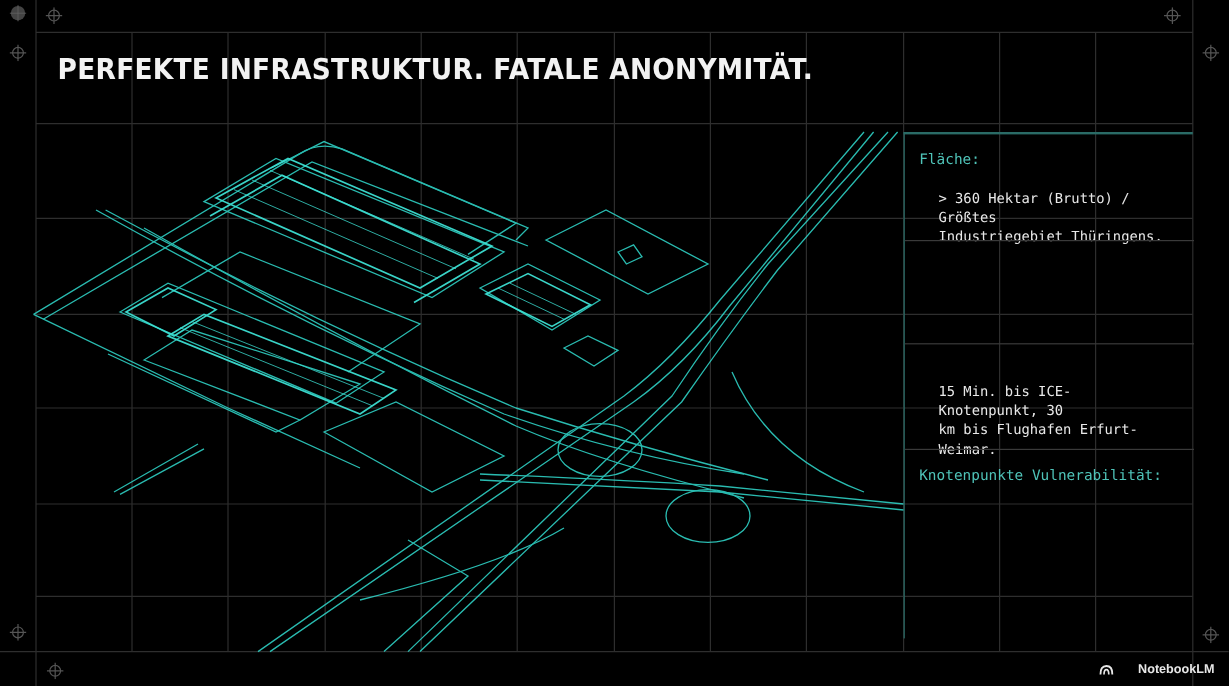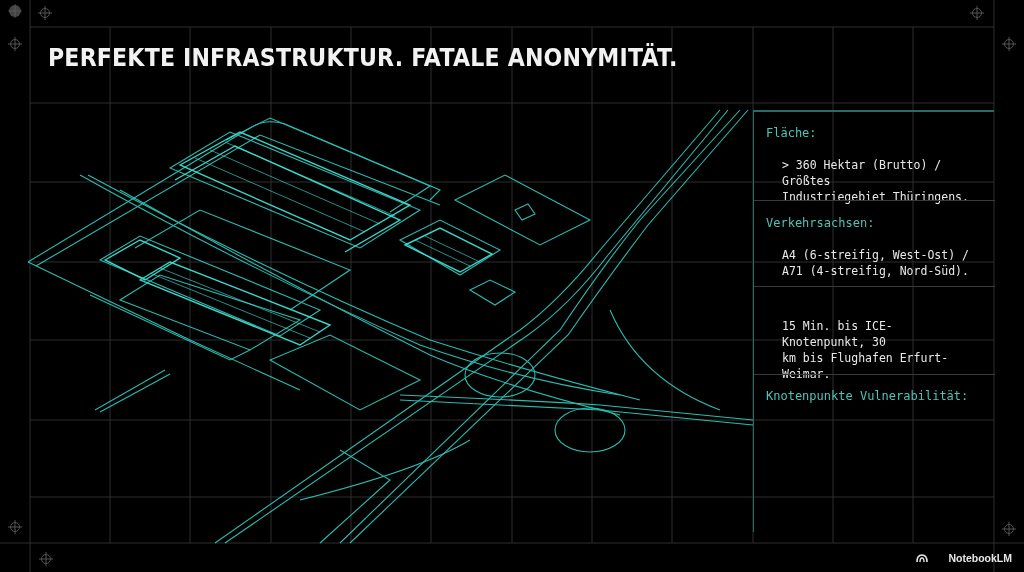--- a/index.html
+++ b/index.html
@@ -167,25 +167,20 @@
 
 <h1 class="title">PERFEKTE INFRASTRUKTUR. FATALE ANONYMITÄT.</h1>
 
 <div class="panel">
   <div class="section" style="top:14px">
     <p class="sec-label">Fläche:</p>
     <p class="sec-text">&gt; 360 Hektar (Brutto) / Größtes
 Industriegebiet Thüringens.</p>
   </div>
   <div class="hdiv" style="top:88px"></div>
-  <div class="section" style="top:104px">
-    <p class="sec-label">Verkehrsachsen:</p>
-    <p class="sec-text">A4 (6-streifig, West-Ost) /
-A71 (4-streifig, Nord-Süd).</p>
-  </div>
   <div class="hdiv" style="top:174px"></div>
   <div class="section" style="top:190px">
     <p class="sec-text">15 Min. bis ICE-Knotenpunkt, 30
 km bis Flughafen Erfurt-Weimar.</p>
   </div>
   <div class="hdiv" style="top:262px"></div>
   <div class="section" style="top:277px">
     <p class="sec-label">Knotenpunkte Vulnerabilität:</p>
   </div>
 </div>

